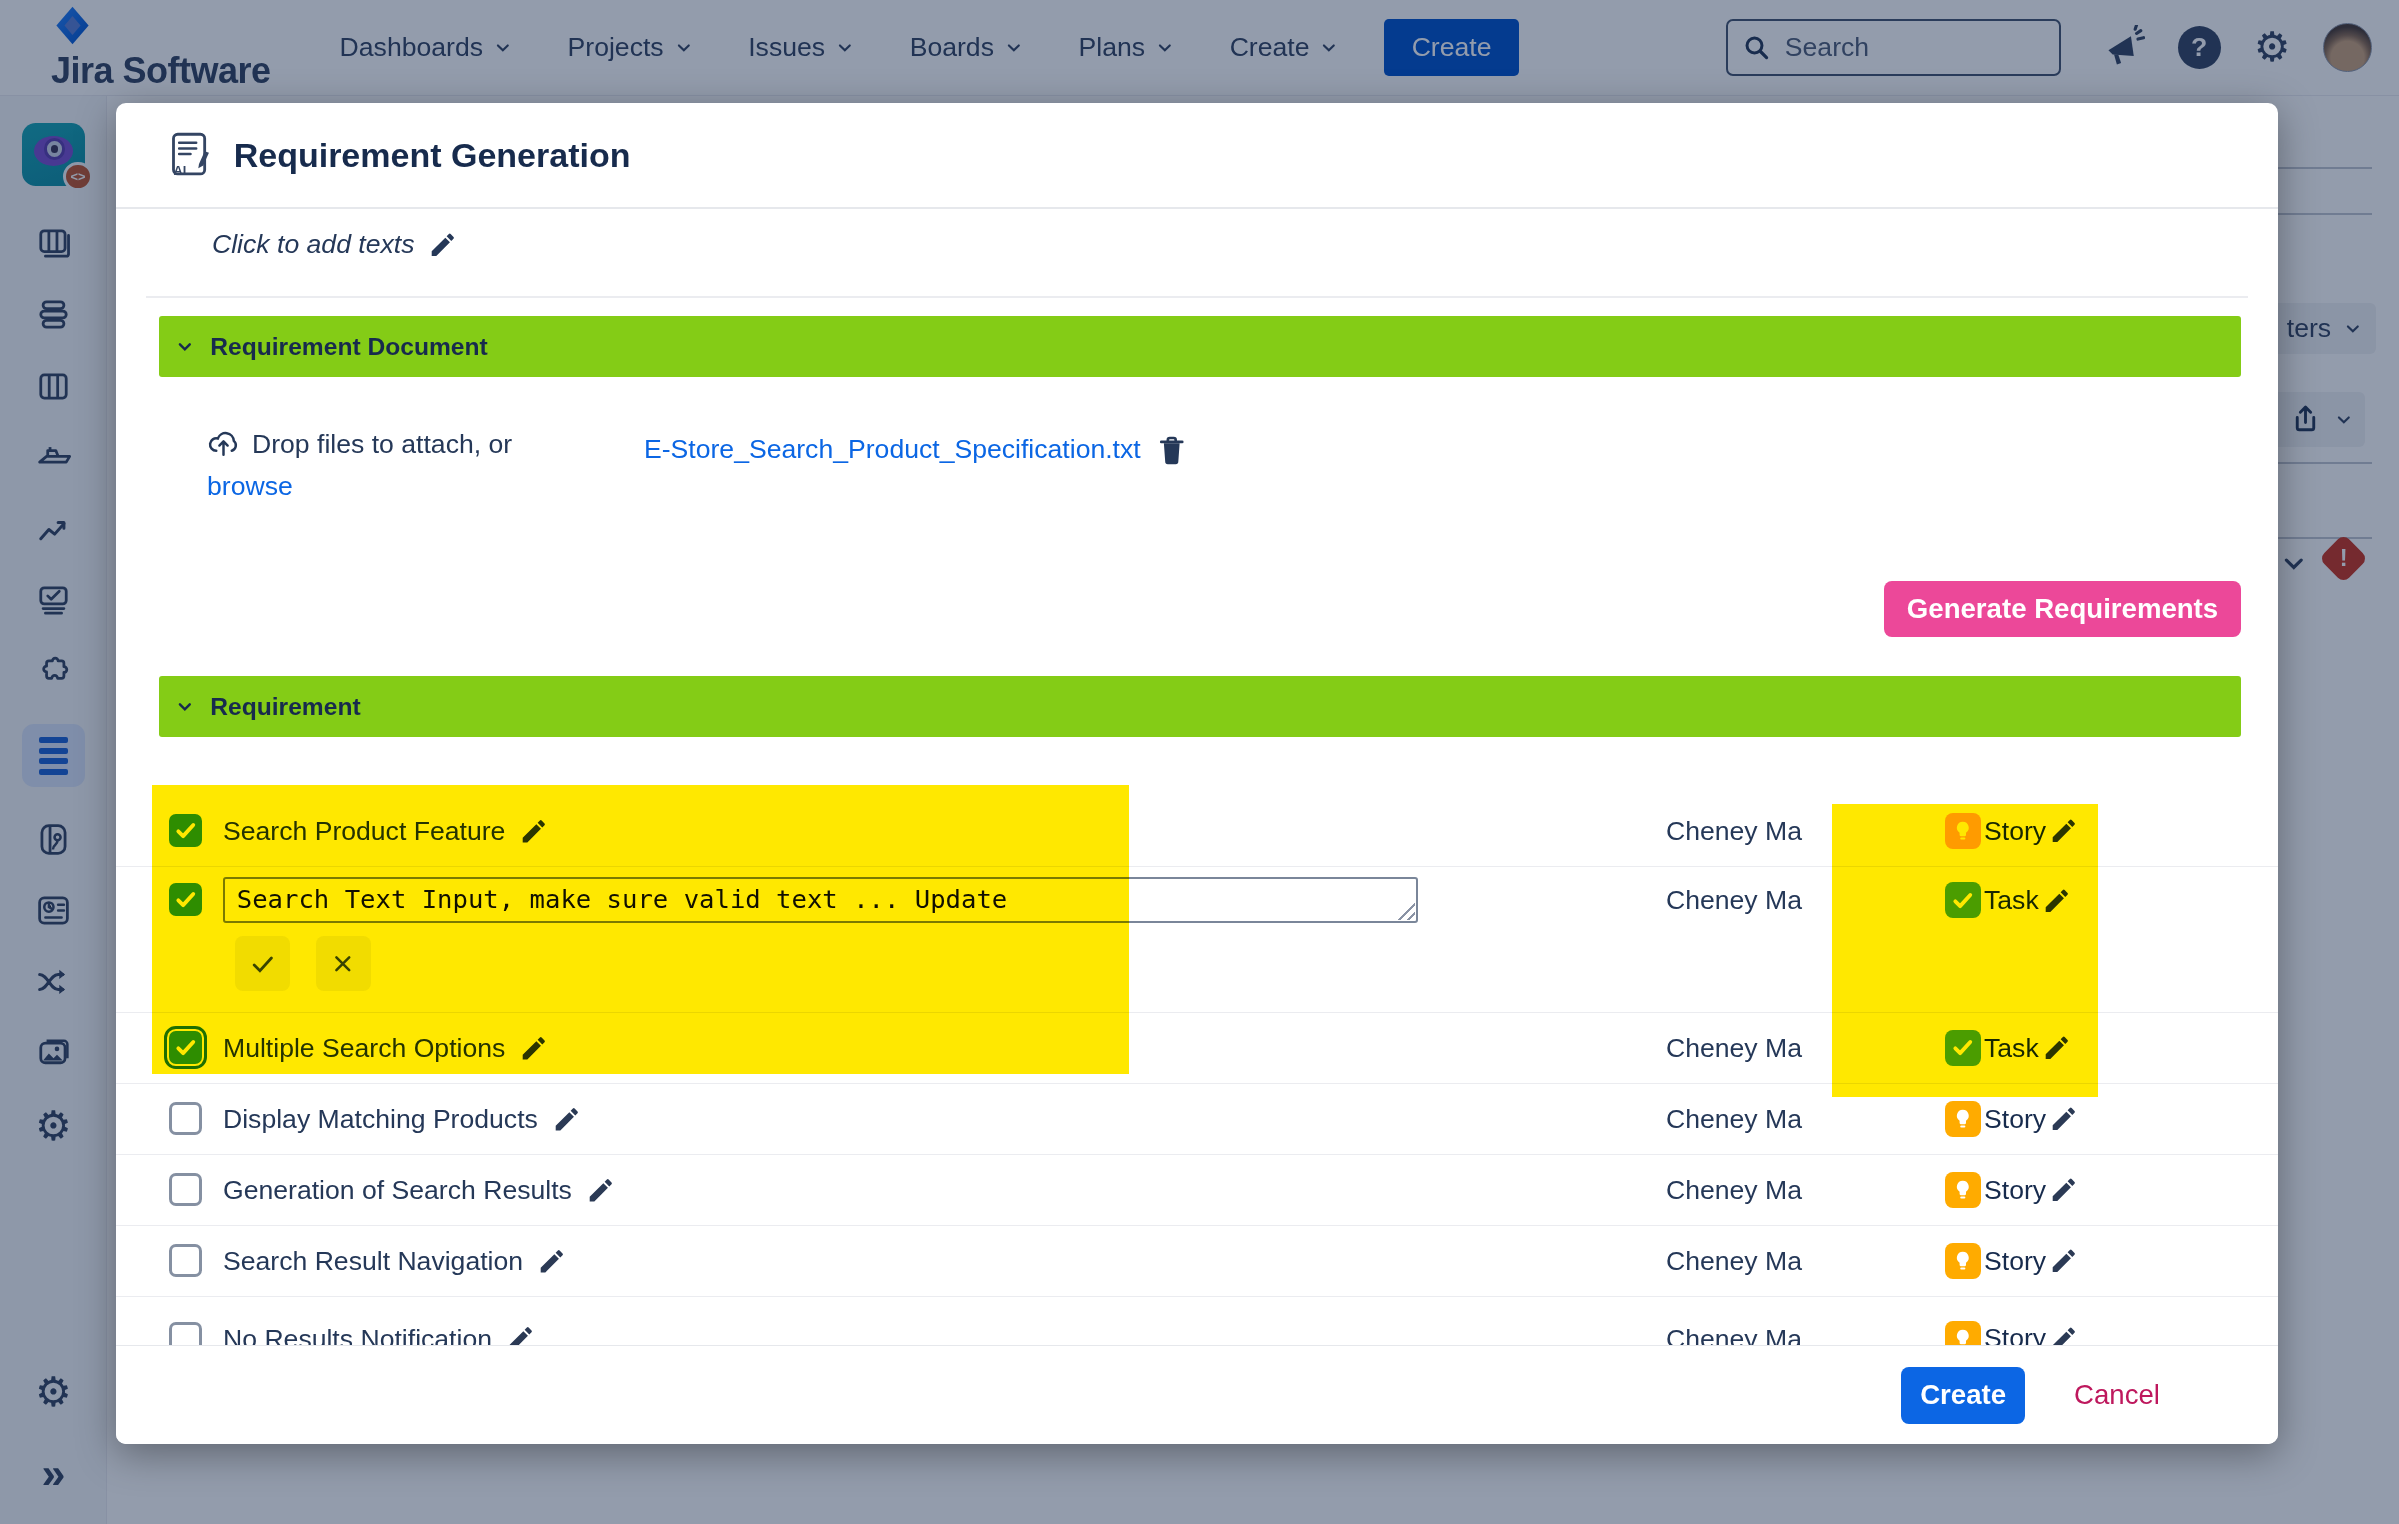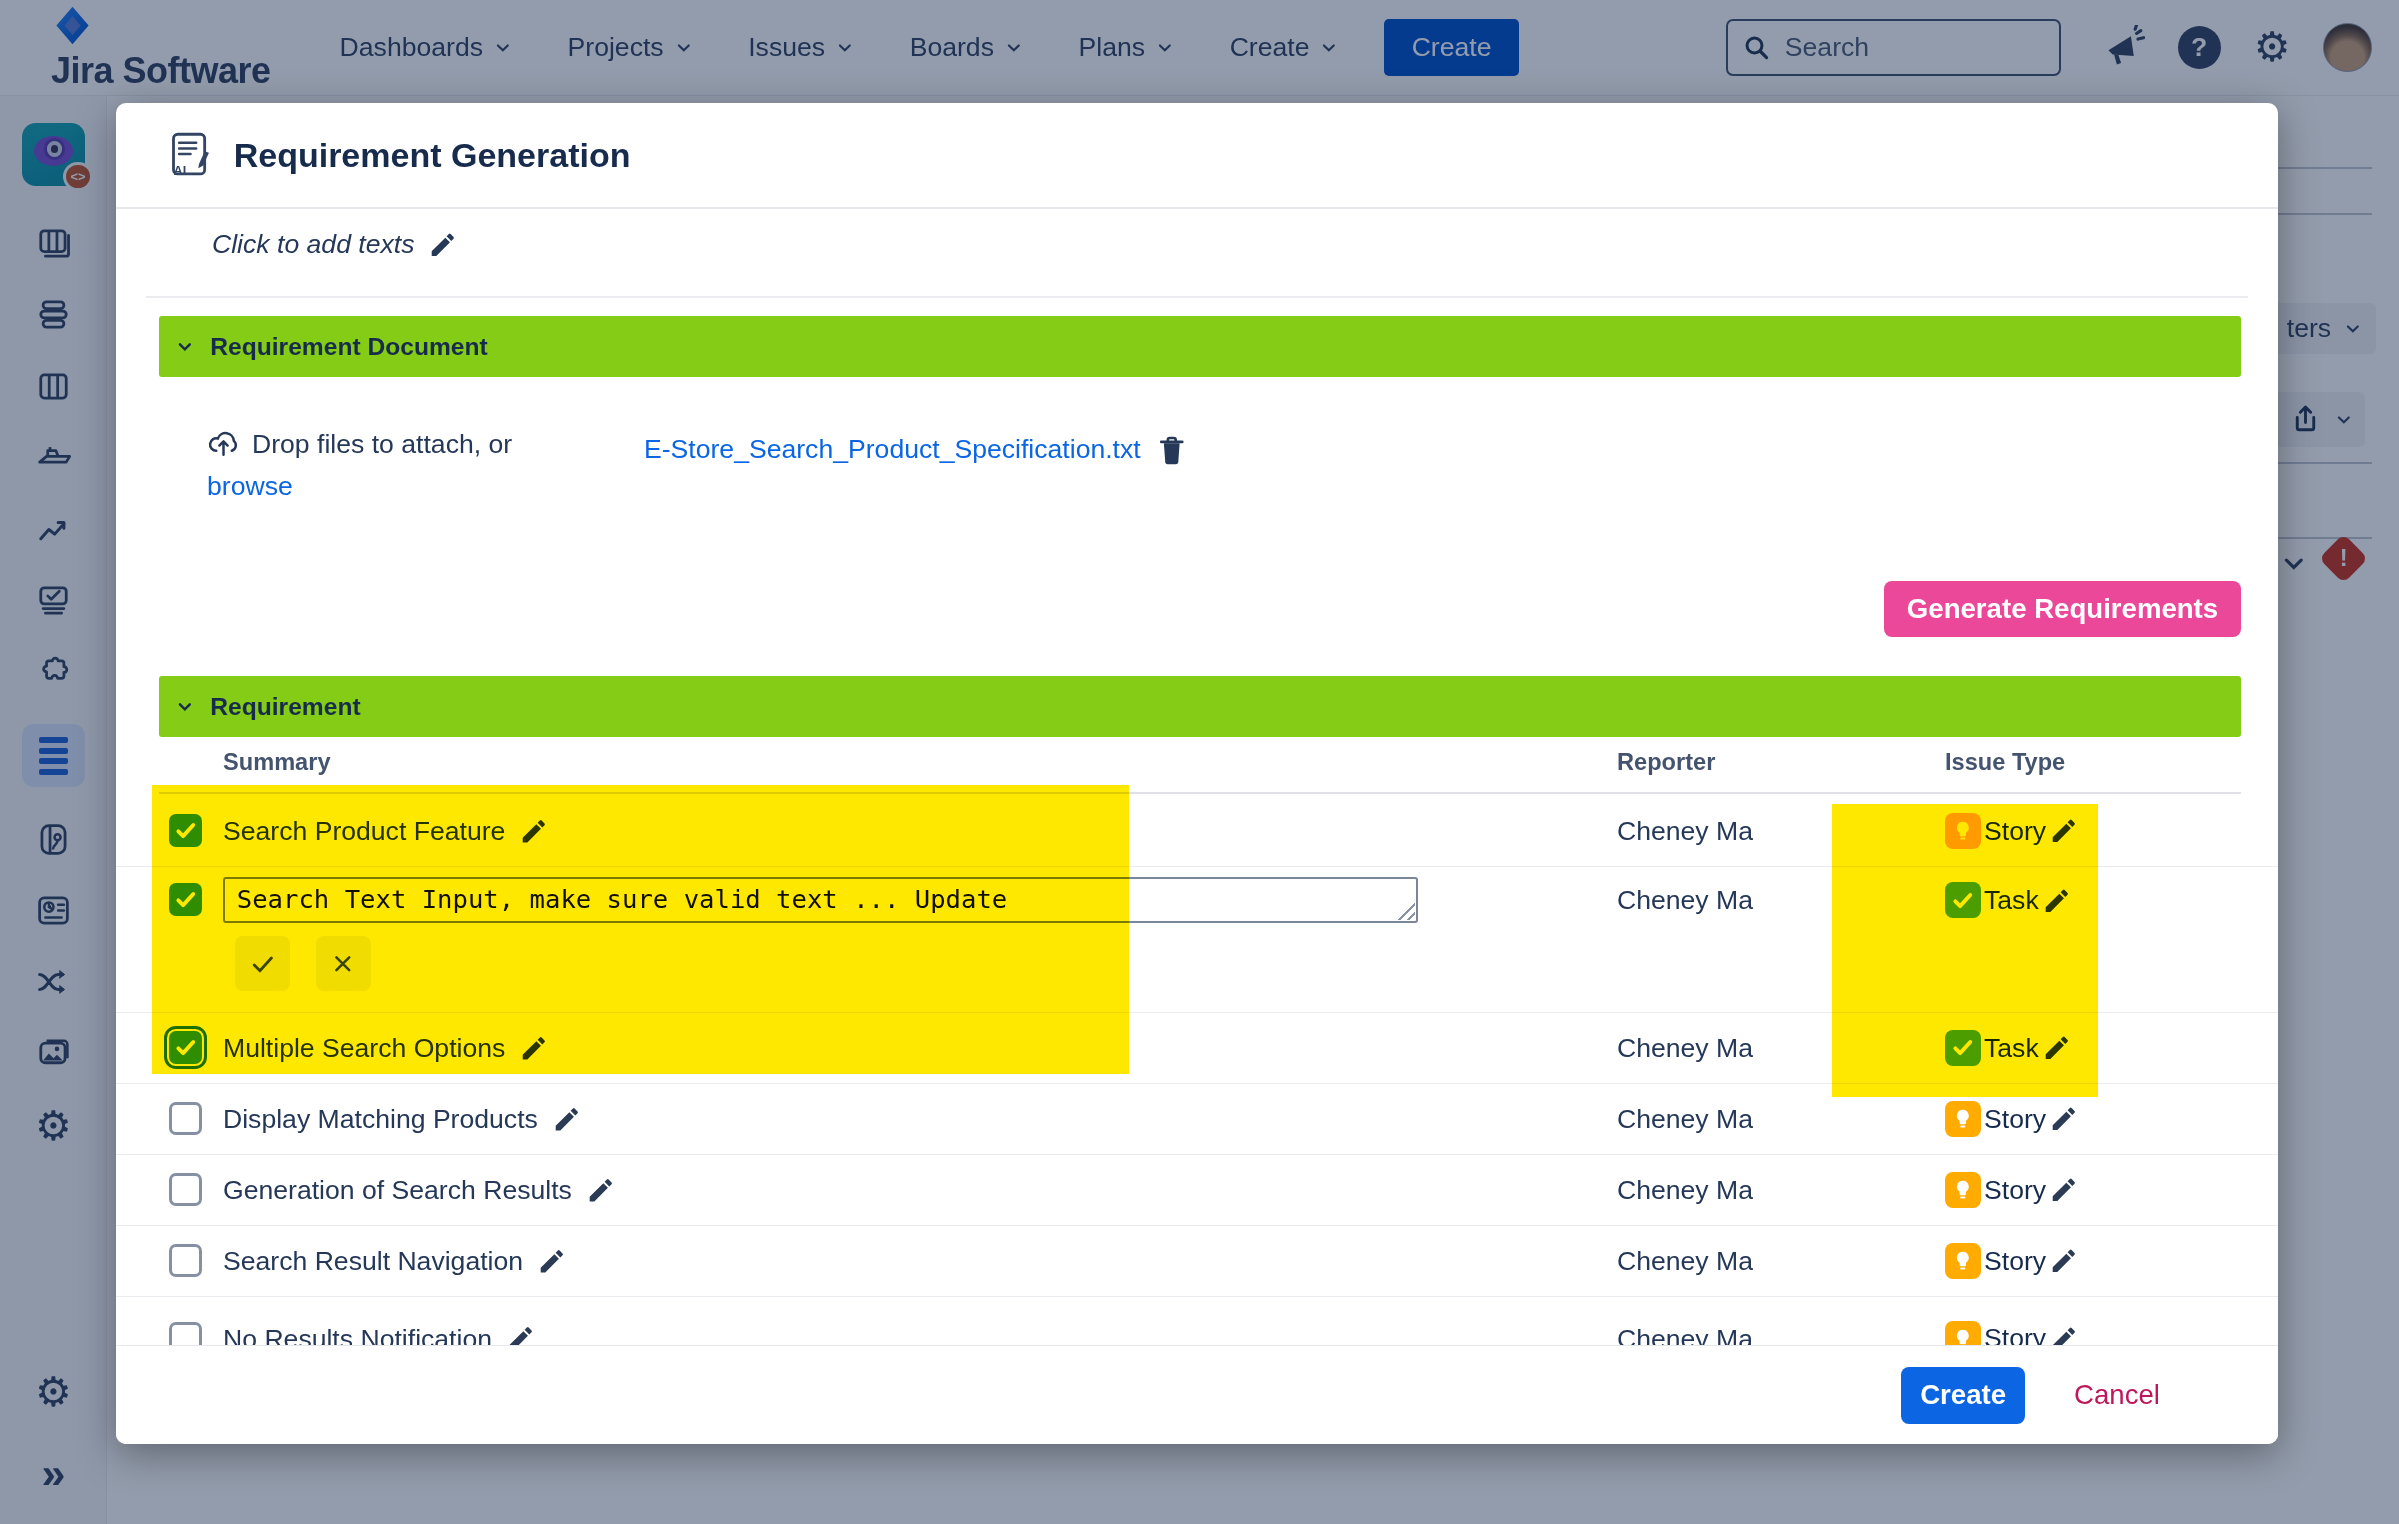--- a/index.html
+++ b/index.html
@@ -87,21 +87,21 @@
            font-size:23.6px; font-weight:700; color:#44546F; }
   .thead span { position:absolute; top:7.9px; }
   .rows-wrap { position:absolute; left:0; right:0; top:693px; }
   .trow { position:relative; border-bottom:1px solid #EBECF0; }
   .cb { position:absolute; left:53px; width:33px; height:33px; border-radius:6.9px; border:3px solid #8590A2;
         background:#fff; cursor:pointer; }
   .cb.checked { border:none; background:#2E9B43; display:flex; align-items:center; justify-content:center; }
   .cb.ring { outline:3.9px solid #1E7A34; outline-offset:2px; }
   .sum-cell { position:absolute; left:107px; display:flex; align-items:center; gap:13.8px;
               font-size:26.6px; color:#253858; }
-  .rep-cell { position:absolute; left:1501px; font-size:26.6px; color:#253858; }
+  .rep-cell { position:absolute; left:1550px; font-size:26.6px; color:#253858; }
   .type-cell { position:absolute; left:1829px; display:flex; align-items:center; gap:3px;
                font-size:26.6px; color:#172B4D; }
   .type-icon { width:36px; height:36px; border-radius:7.9px; display:flex; align-items:center; justify-content:center; }
   .pen { width:29.6px; height:29.6px; cursor:pointer; flex:none; }
   .ta-wrap { position:absolute; left:107px; top:9.9px; width:1195px; height:46px; }
   .edit-ta { width:100%; height:100%; resize:none; border:2px solid #7A8699; border-radius:3px;
              font-family:"DejaVu Sans Mono",monospace; font-size:25.6px; color:#111; padding:4.9px 11.8px;
              outline:none; overflow:hidden; background:#fff; }
   .grip { position:absolute; right:3px; bottom:3px; width:17.7px; height:17.7px; pointer-events:none;
           background:linear-gradient(135deg, transparent 52%, #8a93a5 52% 60%, transparent 60% 76%, #8a93a5 76% 84%, transparent 84%); }
@@ -369,25 +369,20 @@
 
     <button class="gen-btn">Generate Requirements</button>
 
     <div class="section-bar" style="top:573px;">
       <svg class="chev" viewBox="0 0 24 24">
           <path d="M6 9l6 6 6-6" fill="none" stroke="#172B4D" stroke-width="3" stroke-linecap="round"></path>
         </svg>
       <span class="label">Requirement</span>
     </div>
 
-    <div class="thead">
-      <span style="left:64px;">Summary</span>
-      <span style="left:1458px;">Reporter</span>
-      <span style="left:1786px;">Issue Type</span>
-    </div>
 
     <div class="rows-wrap" id="req-rows">
         <div class="trow" style="height: 71px;">
           <span class="cb checked" style="top:50%;margin-top:-16.7px;">
             <svg width="25.6" height="25.6" viewBox="0 0 24 24">
               <path d="M5 12.5l4.5 4.5 9.5-10.5" fill="none" stroke="#fff" stroke-width="3.6" stroke-linecap="round" stroke-linejoin="round"></path>
             </svg>
           </span>
           <div class="sum-cell" style="top:50%;transform:translateY(-50%);">
             <span>Search Product Feature</span>

